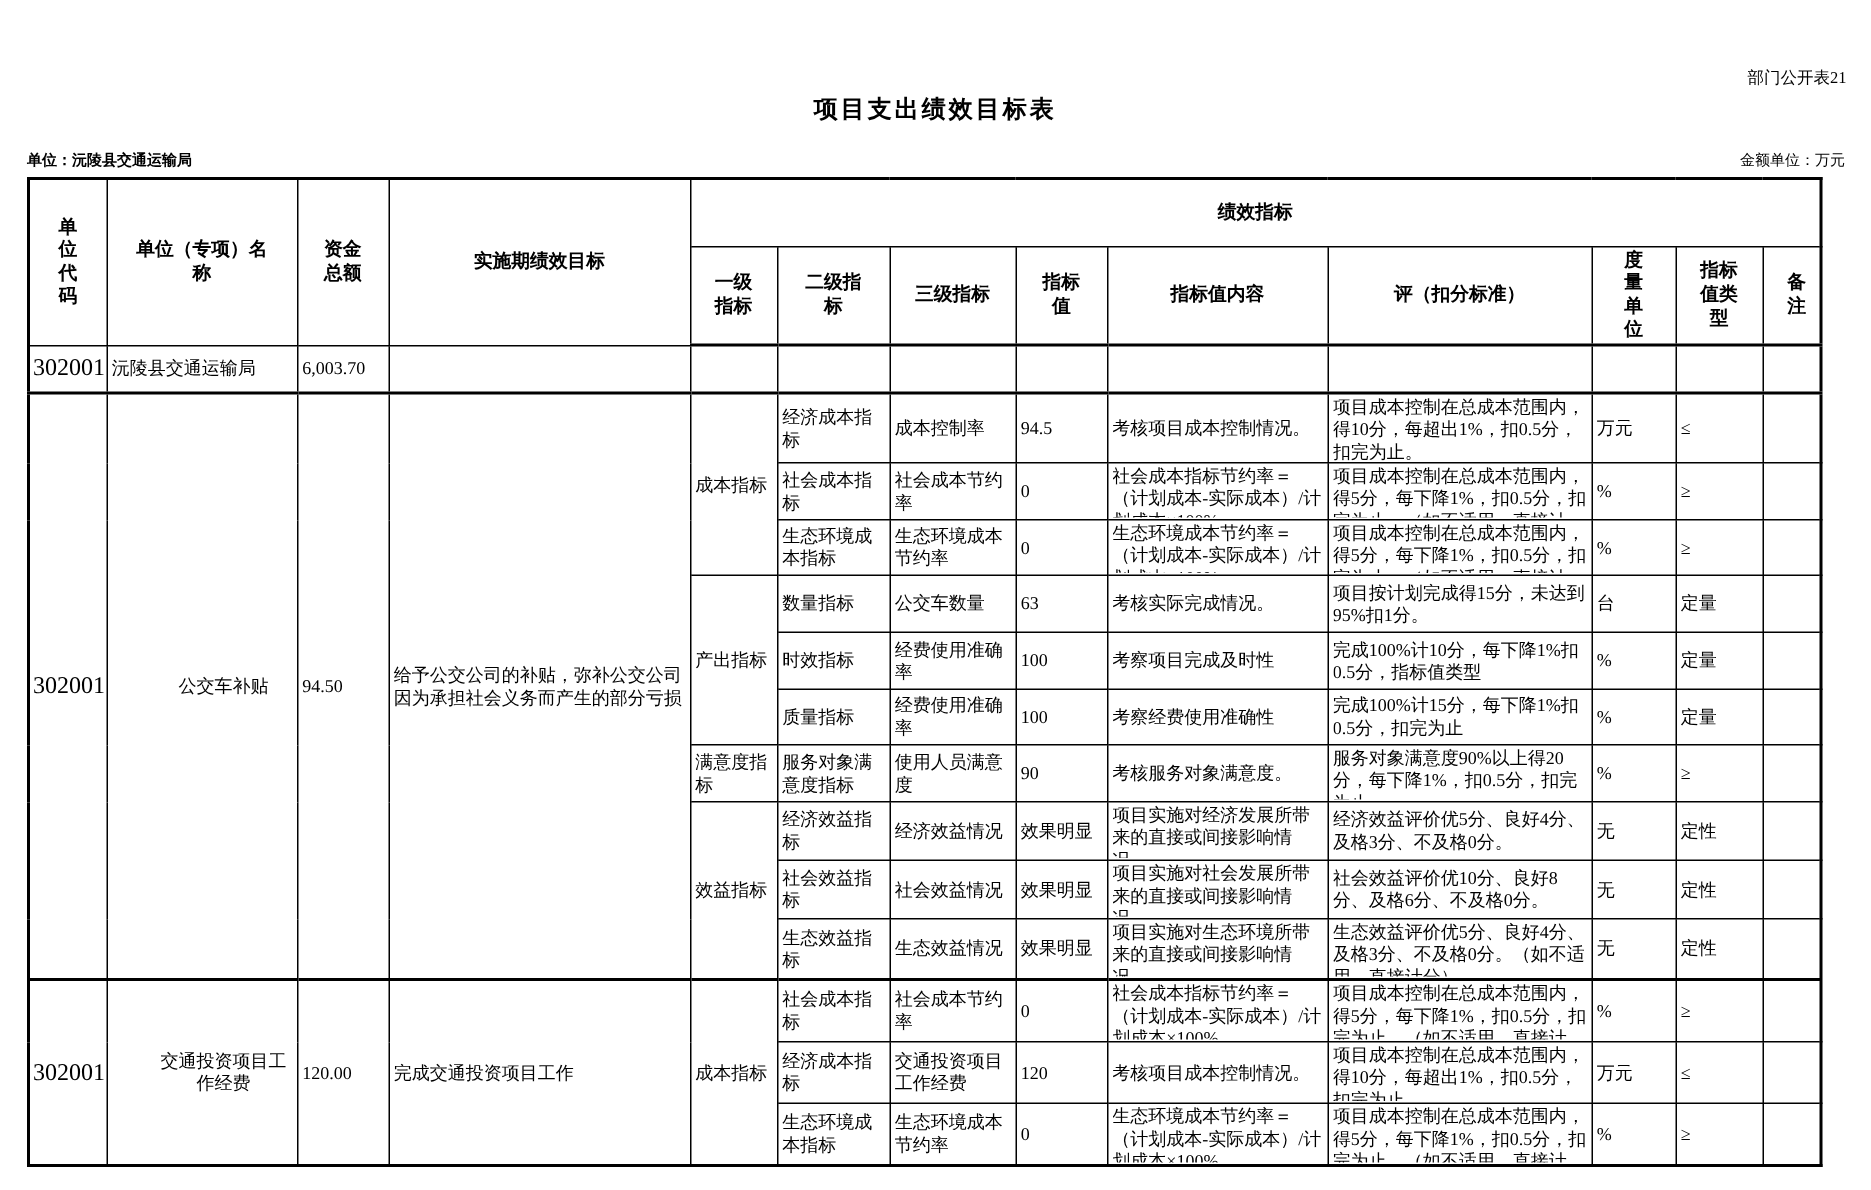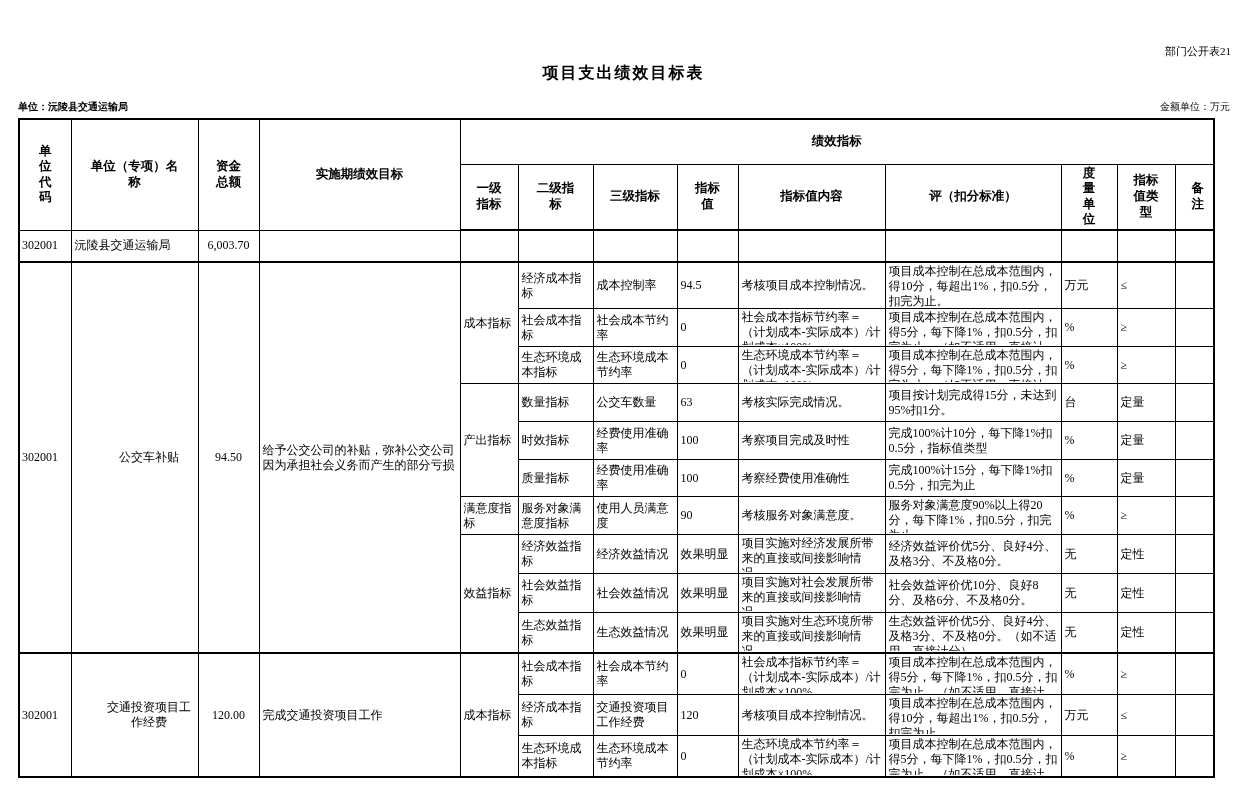--- a/index.html
+++ b/index.html
@@ -14,23 +14,23 @@
   .meta-row { display:flex; justify-content:space-between; align-items:flex-end;
               margin:16px 17px 4px 18px; font-size:10px; }
   .meta-row .unit { font-weight:bold; }
   table { border-collapse:collapse; table-layout:fixed; width:1195px;
           margin-left:18px; border:2px solid #000; }
   th,td { border:1px solid #000; vertical-align:middle; overflow:hidden; }
   th { font-weight:bold; text-align:center; font-size:12.5px; line-height:1.25; padding:1px 16px; }
   td { font-size:12px; line-height:15px; padding:1px 3px; text-align:left; }
   .h2row th { border-bottom-width:2px; }
   tr.sep td { border-top-width:2px; }
-  td.num { text-align:center; }
+  td.num { text-align:left; }
   td.ctr { text-align:center;padding-left:32px; }
-  td.code { font-size:12px; padding-left:2px; }
+  td.code { font-size:16px; padding-left:2px; }
   .clip { overflow:hidden; }
   tr.h32 { height:32px; }
   tr.h44 { height:44px; }  tr.h44 .clip { max-height:43px; }
   tr.h36 { height:36px; }  tr.h36 .clip { max-height:34px; }
   tr.h37 { height:37px; }  tr.h37 .clip { max-height:35px; }
   tr.h38 { height:38px; }  tr.h38 .clip { max-height:36px; }
   tr.h39 { height:39px; }  tr.h39 .clip { max-height:37px; }
   tr.h40 { height:40px; }  tr.h40 .clip { max-height:38px; }
   thead tr.hg { height:45px; }
   thead tr.h2row { height:50px; }

